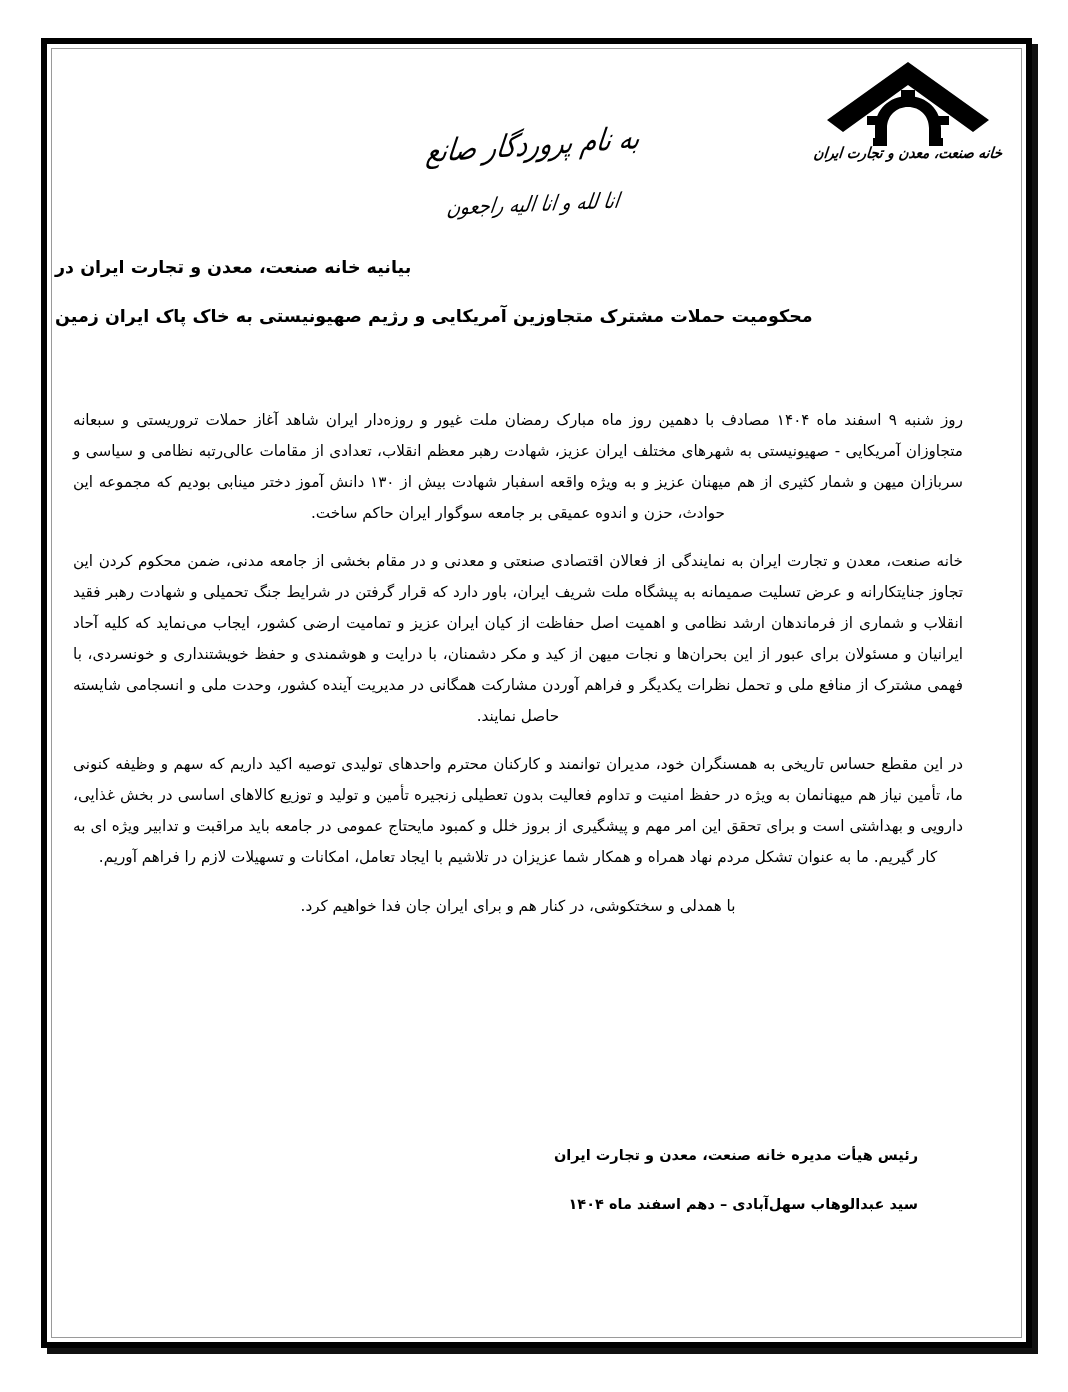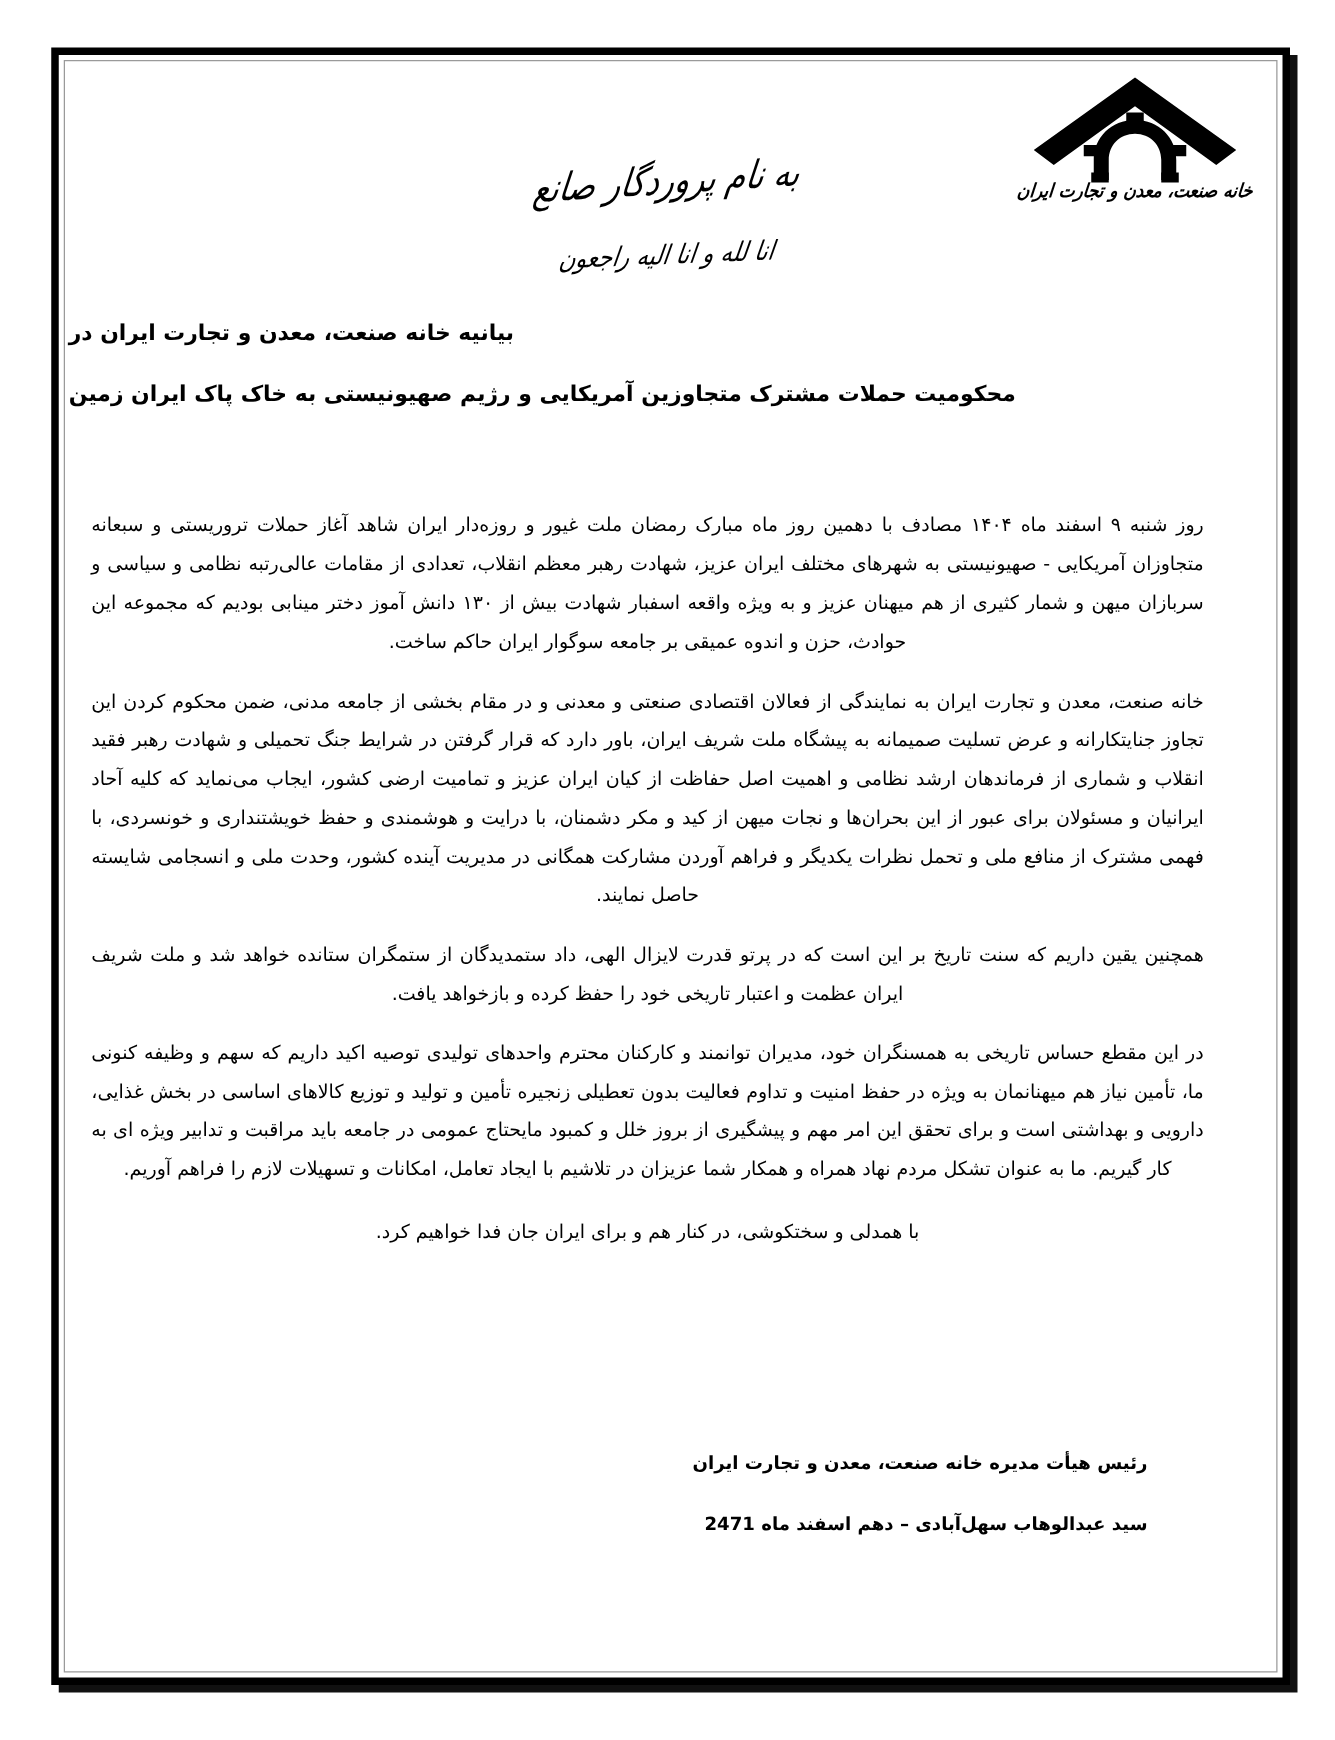--- a/index.html
+++ b/index.html
@@ -160,21 +160,21 @@
   }
   .para.closing {
     text-align: right;
     text-align-last: center;
     margin-top: 18px;
   }
 
   
   .signature {
     position: absolute;
-    bottom: 104px;
+    bottom: 120px;
     right: 100px;
   }
   .signature .sig-line {
     font-size: 14.5px;
     font-weight: 700;
     line-height: 1.6;
     white-space: nowrap;
   }
   .signature .sig-line.name {
     margin-top: 26px;
@@ -218,24 +218,23 @@
     </div>
 
     <div class="doc-title">
       <div class="t-line">بیانیه خانه صنعت، معدن و تجارت ایران در</div>
       <div class="t-line second">محکومیت حملات مشترک متجاوزین آمریکایی و رژیم صهیونیستی به خاک پاک ایران زمین</div>
     </div>
 
     <div class="body-text">
       <p class="para p-center-last">روز شنبه ۹ اسفند ماه ۱۴۰۴ مصادف با دهمین روز ماه مبارک رمضان ملت غیور و روزه‌دار ایران شاهد آغاز حملات تروریستی و سبعانه متجاوزان آمریکایی - صهیونیستی به شهرهای مختلف ایران عزیز، شهادت رهبر معظم انقلاب، تعدادی از مقامات عالی‌رتبه نظامی و سیاسی و سربازان میهن و شمار کثیری از هم میهنان عزیز و به ویژه واقعه اسفبار شهادت بیش از ۱۳۰ دانش آموز دختر مینابی بودیم که مجموعه این حوادث، حزن و اندوه عمیقی بر جامعه سوگوار ایران حاکم ساخت.</p>
       <p class="para p-center-last">خانه صنعت، معدن و تجارت ایران به نمایندگی از فعالان اقتصادی صنعتی و معدنی و در مقام بخشی از جامعه مدنی، ضمن محکوم کردن این تجاوز جنایتکارانه و عرض تسلیت صمیمانه به پیشگاه ملت شریف ایران، باور دارد که قرار گرفتن در شرایط جنگ تحمیلی و شهادت رهبر فقید انقلاب و شماری از فرماندهان ارشد نظامی و اهمیت اصل حفاظت از کیان ایران عزیز و تمامیت ارضی کشور، ایجاب می‌نماید که کلیه آحاد ایرانیان و مسئولان برای عبور از این بحران‌ها و نجات میهن از کید و مکر دشمنان، با درایت و هوشمندی و حفظ خویشتنداری و خونسردی، با فهمی مشترک از منافع ملی و تحمل نظرات یکدیگر و فراهم آوردن مشارکت همگانی در مدیریت آینده کشور، وحدت ملی و انسجامی شایسته حاصل نمایند.</p>
-      <p class="para p-center-last">همچنین یقین داریم که سنت تاریخ بر این است که در پرتو قدرت لایزال الهی، داد ستمدیدگان از ستمگران ستانده خواهد شد و ملت شریف ایران عظمت و اعتبار تاریخی خود را حفظ کرده و بازخواهد یافت.</p>
       <p class="para p-center-last">در این مقطع حساس تاریخی به همسنگران خود، مدیران توانمند و کارکنان محترم واحدهای تولیدی توصیه اکید داریم که سهم و وظیفه کنونی ما، تأمین نیاز هم میهنانمان به ویژه در حفظ امنیت و تداوم فعالیت بدون تعطیلی زنجیره تأمین و تولید و توزیع کالاهای اساسی در بخش غذایی، دارویی و بهداشتی است و برای تحقق این امر مهم و پیشگیری از بروز خلل و کمبود مایحتاج عمومی در جامعه باید مراقبت و تدابیر ویژه ای به کار گیریم. ما به عنوان تشکل مردم نهاد همراه و همکار شما عزیزان در تلاشیم با ایجاد تعامل، امکانات و تسهیلات لازم را فراهم آوریم.</p>
       <p class="para closing">با همدلی و سختکوشی، در کنار هم و برای ایران جان فدا خواهیم کرد.</p>
     </div>
 
     <div class="signature">
       <div class="sig-line role">رئیس هیأت مدیره خانه صنعت، معدن و تجارت ایران</div>
-      <div class="sig-line name">سید عبدالوهاب سهل‌آبادی – دهم اسفند ماه 2471</div>
+      <div class="sig-line name">سید عبدالوهاب سهل‌آبادی – دهم اسفند ماه ۱۴۰۴</div>
     </div>
 
   </div>
 </div>
 
 </body></html>

